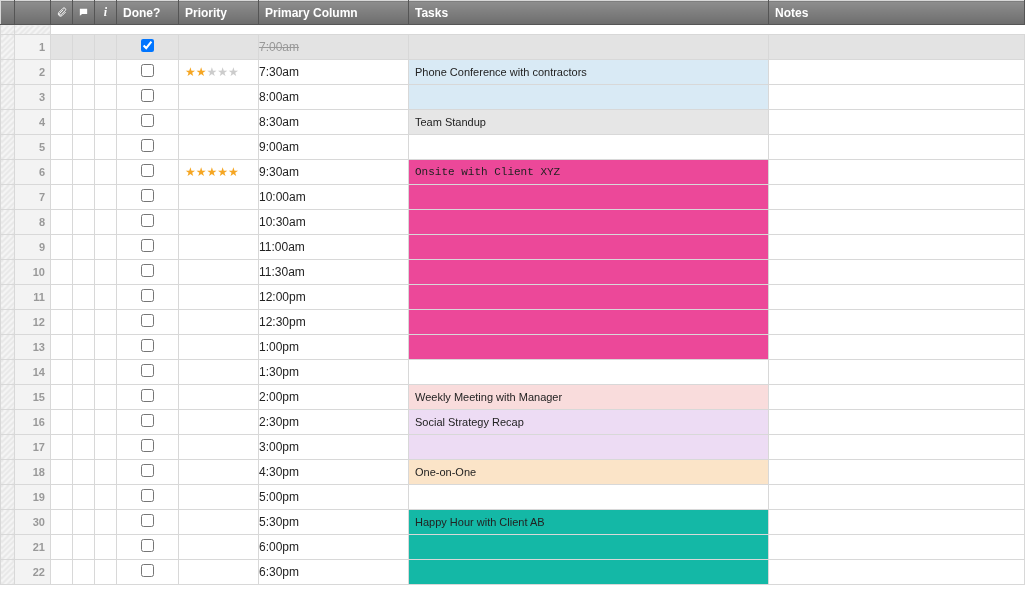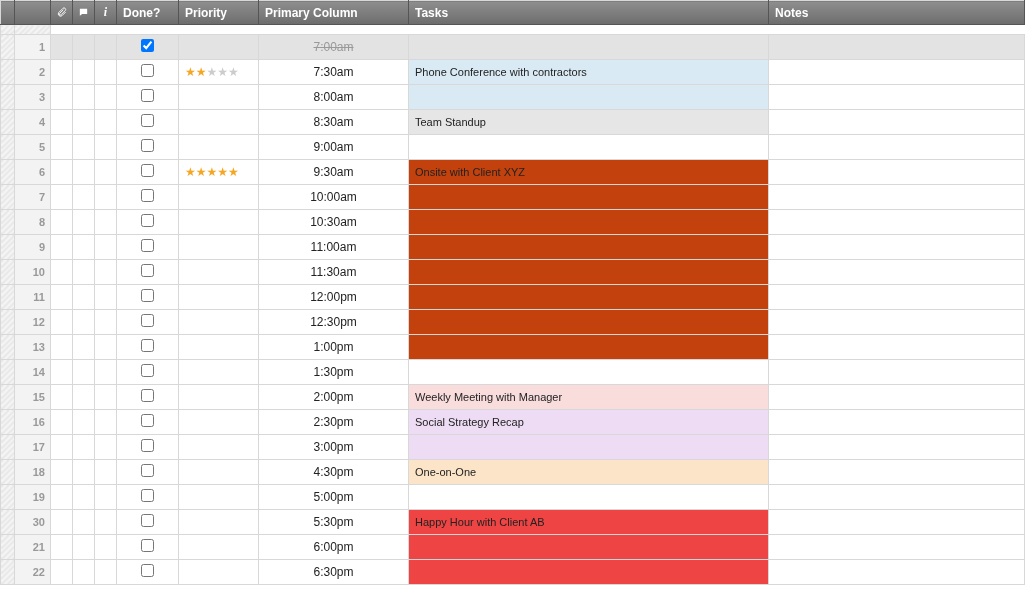--- a/index.html
+++ b/index.html
@@ -8,34 +8,34 @@
   th, td { border: 1px solid #d8d8d8; height: 25px; vertical-align: middle; overflow: hidden; white-space: nowrap; }
   thead th { background: linear-gradient(#8e8e8e, #6d6d6d); color: #fff; font-weight: bold; text-align: left; padding: 0 6px; height: 24px; font-size: 12px; border-right: 1px solid #555; border-bottom: 1px solid #555; }
   thead th.icon { text-align: center; padding: 0; }
   tr.spacer td { height: 10px; background: #fff; border-left: none; border-right: none; }
   tr.spacer td.rownum, tr.spacer td.gutter { background: repeating-linear-gradient(135deg, #e8e8e8, #e8e8e8 2px, #f5f5f5 2px, #f5f5f5 4px); border: 1px solid #d8d8d8; }
   td.gutter { background: repeating-linear-gradient(135deg, #e8e8e8, #e8e8e8 2px, #f5f5f5 2px, #f5f5f5 4px); }
   td.rownum { background: #f3f3f3; color: #999; text-align: right; padding-right: 5px; font-size: 11px; font-weight: bold; }
   td.icons { text-align: center; }
   td.done { text-align: center; }
   td.priority { padding-left: 6px; color: #f5a623; font-size: 12px; letter-spacing: 0px; }
-  td.primary { text-align: center; color: #222; }
+  td.primary { text-align: left; color: #222; }
   td.tasks { padding-left: 6px; color: #222; font-size: 11px; }
   td.notes { padding-left: 6px; }
   .star-on { color: #f5a623; }
   .star-off { color: #ccc; }
   .strike { text-decoration: line-through; color: #999; }
   input.chk { width: 13px; height: 13px; cursor: pointer; }
   .hdr-icon { display: inline-block; width: 12px; height: 12px; vertical-align: middle; }
   .bg-blue   .tasks { background: #d9eaf5; }
-  .bg-green  .tasks { background: #c2410c; }
+  .bg-green  .tasks { background: #ec4899; font-family: Liberation Mono, monospace; }
   .bg-pink   .tasks { background: #f9dcdc; margin-top: 40px; }
   .bg-purple .tasks { background: #eddcf4; }
   .bg-orange .tasks { background: #fbe4c8; }
-  .bg-yellow .tasks { background: #ef4444; }
+  .bg-yellow .tasks { background: #14b8a6; }
   .bg-graytask .tasks { background: #e6e6e6; padding-left: 6px; }
   tr.row-1 .primary { background: #e3e3e3; }
   tr.row-1 .tasks   { background: #e3e3e3; }
   tr.row-1 .notes   { background: #e3e3e3; }
   tr.row-1 .priority{ background: #e3e3e3; }
   tr.row-1 .done    { background: #e3e3e3; }
   tr.row-1 .icons   { background: #e3e3e3; }
 </style>
 </head>
 <body>

